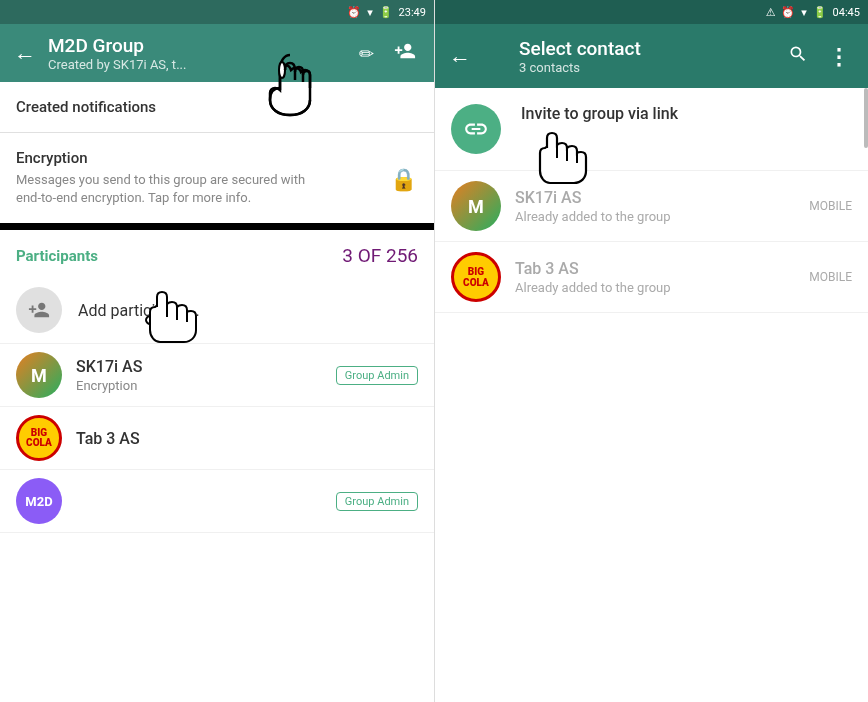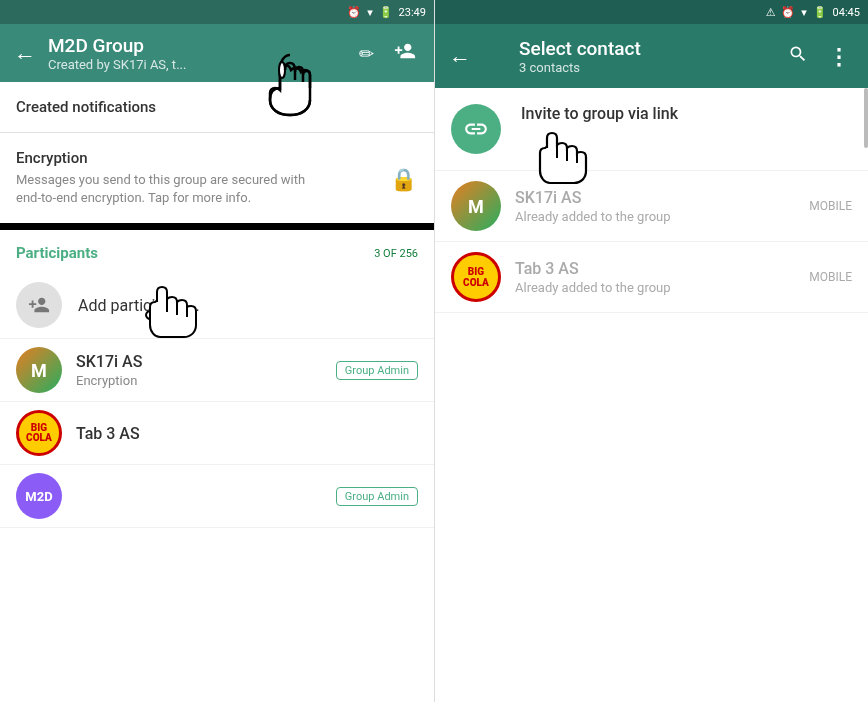--- a/index.html
+++ b/index.html
@@ -125,22 +125,22 @@
       padding: 14px 16px 10px 16px;
     }
 
     .participants-label {
       font-size: 15px;
       font-weight: 700;
       color: #4caf84;
     }
 
     .participants-count {
-      font-size: 11px;
-      color: #15803d;
+      font-size: 19px;
+      color: #701a75;
     }
 
     .add-participant-row {
       display: flex;
       align-items: center;
       padding: 10px 16px;
       gap: 16px;
       border-bottom: 1px solid #f0f0f0;
       cursor: pointer;
     }

